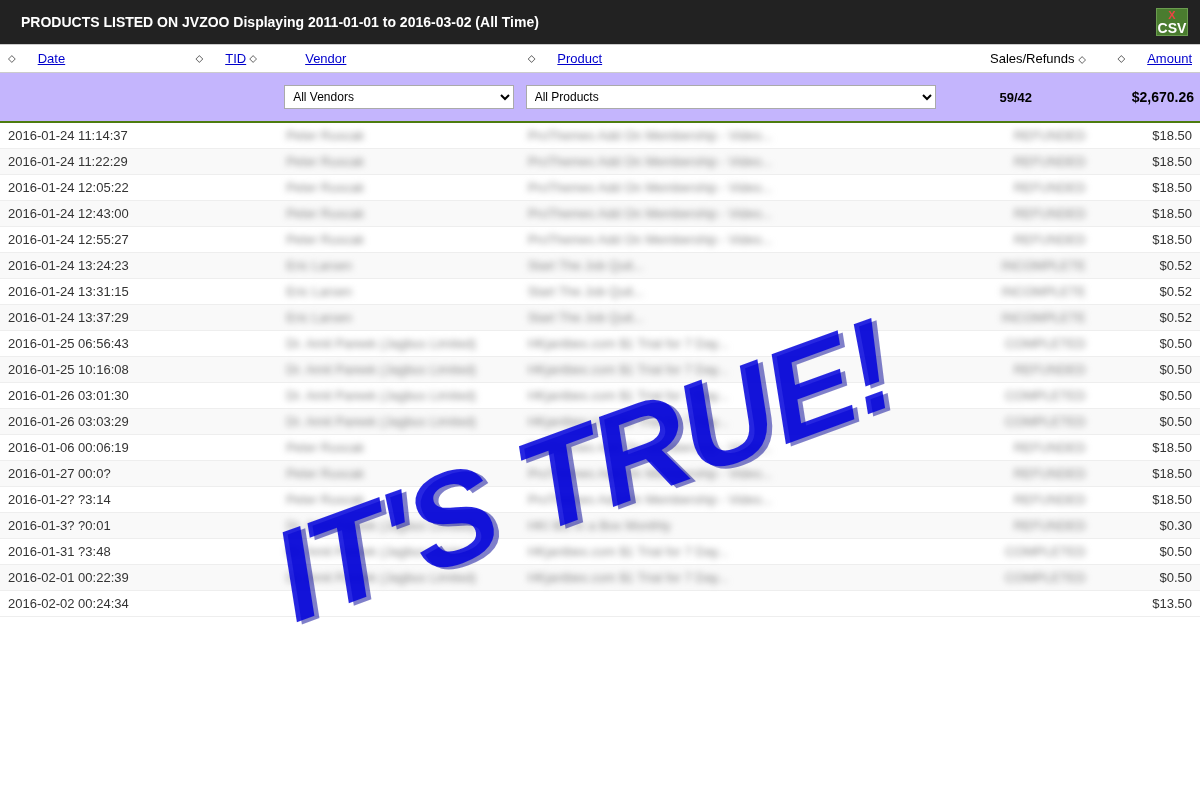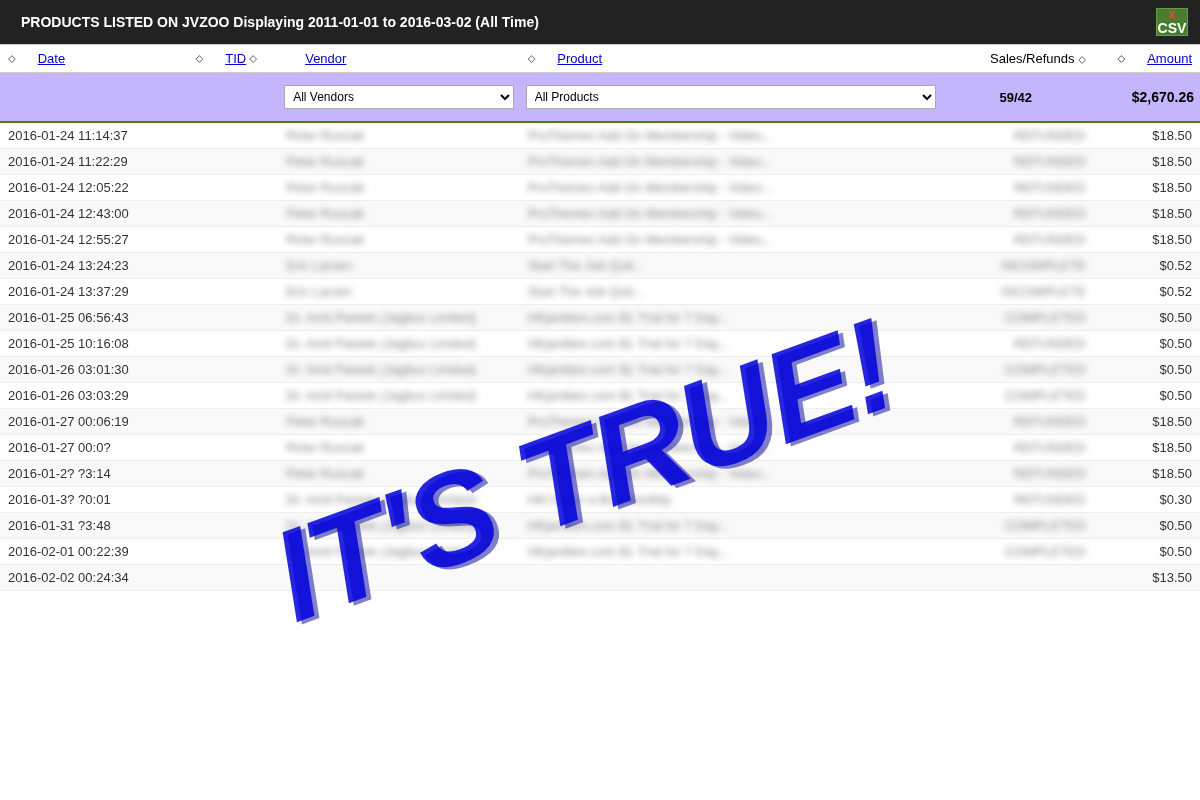--- a/index.html
+++ b/index.html
@@ -295,28 +295,36 @@
   </tr>
       <tr>
     <td class="col-date">2016-01-24 13:24:23</td>
     <td class="col-tid blurred"></td>
     <td class="col-vendor blurred">Eric Larsen</td>
     <td class="col-product blurred">Start The Job Quit...</td>
     <td class="col-status status-incomplete blurred">INCOMPLETE</td>
     <td class="col-amount">$0.52</td>
   </tr>
       <tr>
-    <td class="col-date">2016-01-24 13:37:29</td>
+    <td class="col-date">2016-01-24 13:31:15</td>
     <td class="col-tid blurred"></td>
     <td class="col-vendor blurred">Eric Larsen</td>
     <td class="col-product blurred">Start The Job Quit...</td>
     <td class="col-status status-incomplete blurred">INCOMPLETE</td>
     <td class="col-amount">$0.52</td>
   </tr>
       <tr>
+    <td class="col-date">2016-01-24 13:37:29</td>
+    <td class="col-tid blurred"></td>
+    <td class="col-vendor blurred">Eric Larsen</td>
+    <td class="col-product blurred">Start The Job Quit...</td>
+    <td class="col-status status-incomplete blurred">INCOMPLETE</td>
+    <td class="col-amount">$0.52</td>
+  </tr>
+      <tr>
     <td class="col-date">2016-01-25 06:56:43</td>
     <td class="col-tid blurred"></td>
     <td class="col-vendor blurred">Dr. Amit Pareek (Jagbus Limited)</td>
     <td class="col-product blurred">HKjantbex.com $1 Trial for 7 Day...</td>
     <td class="col-status status-completed blurred">COMPLETED</td>
     <td class="col-amount">$0.50</td>
   </tr>
       <tr>
     <td class="col-date">2016-01-25 10:16:08</td>
     <td class="col-tid blurred"></td>
@@ -335,21 +343,21 @@
   </tr>
       <tr>
     <td class="col-date">2016-01-26 03:03:29</td>
     <td class="col-tid blurred"></td>
     <td class="col-vendor blurred">Dr. Amit Pareek (Jagbus Limited)</td>
     <td class="col-product blurred">HKjantbex.com $1 Trial for 7 Day...</td>
     <td class="col-status status-completed blurred">COMPLETED</td>
     <td class="col-amount">$0.50</td>
   </tr>
       <tr>
-    <td class="col-date">2016-01-27 00:06:19</td>
+    <td class="col-date">2016-01-06 00:06:19</td>
     <td class="col-tid blurred"></td>
     <td class="col-vendor blurred">Peter Ruscak</td>
     <td class="col-product blurred">ProThemes Add On Membership - Video...</td>
     <td class="col-status status-refunded blurred">REFUNDED</td>
     <td class="col-amount">$18.50</td>
   </tr>
       <tr>
     <td class="col-date">2016-01-27 00:0?</td>
     <td class="col-tid blurred"></td>
     <td class="col-vendor blurred">Peter Ruscak</td>

